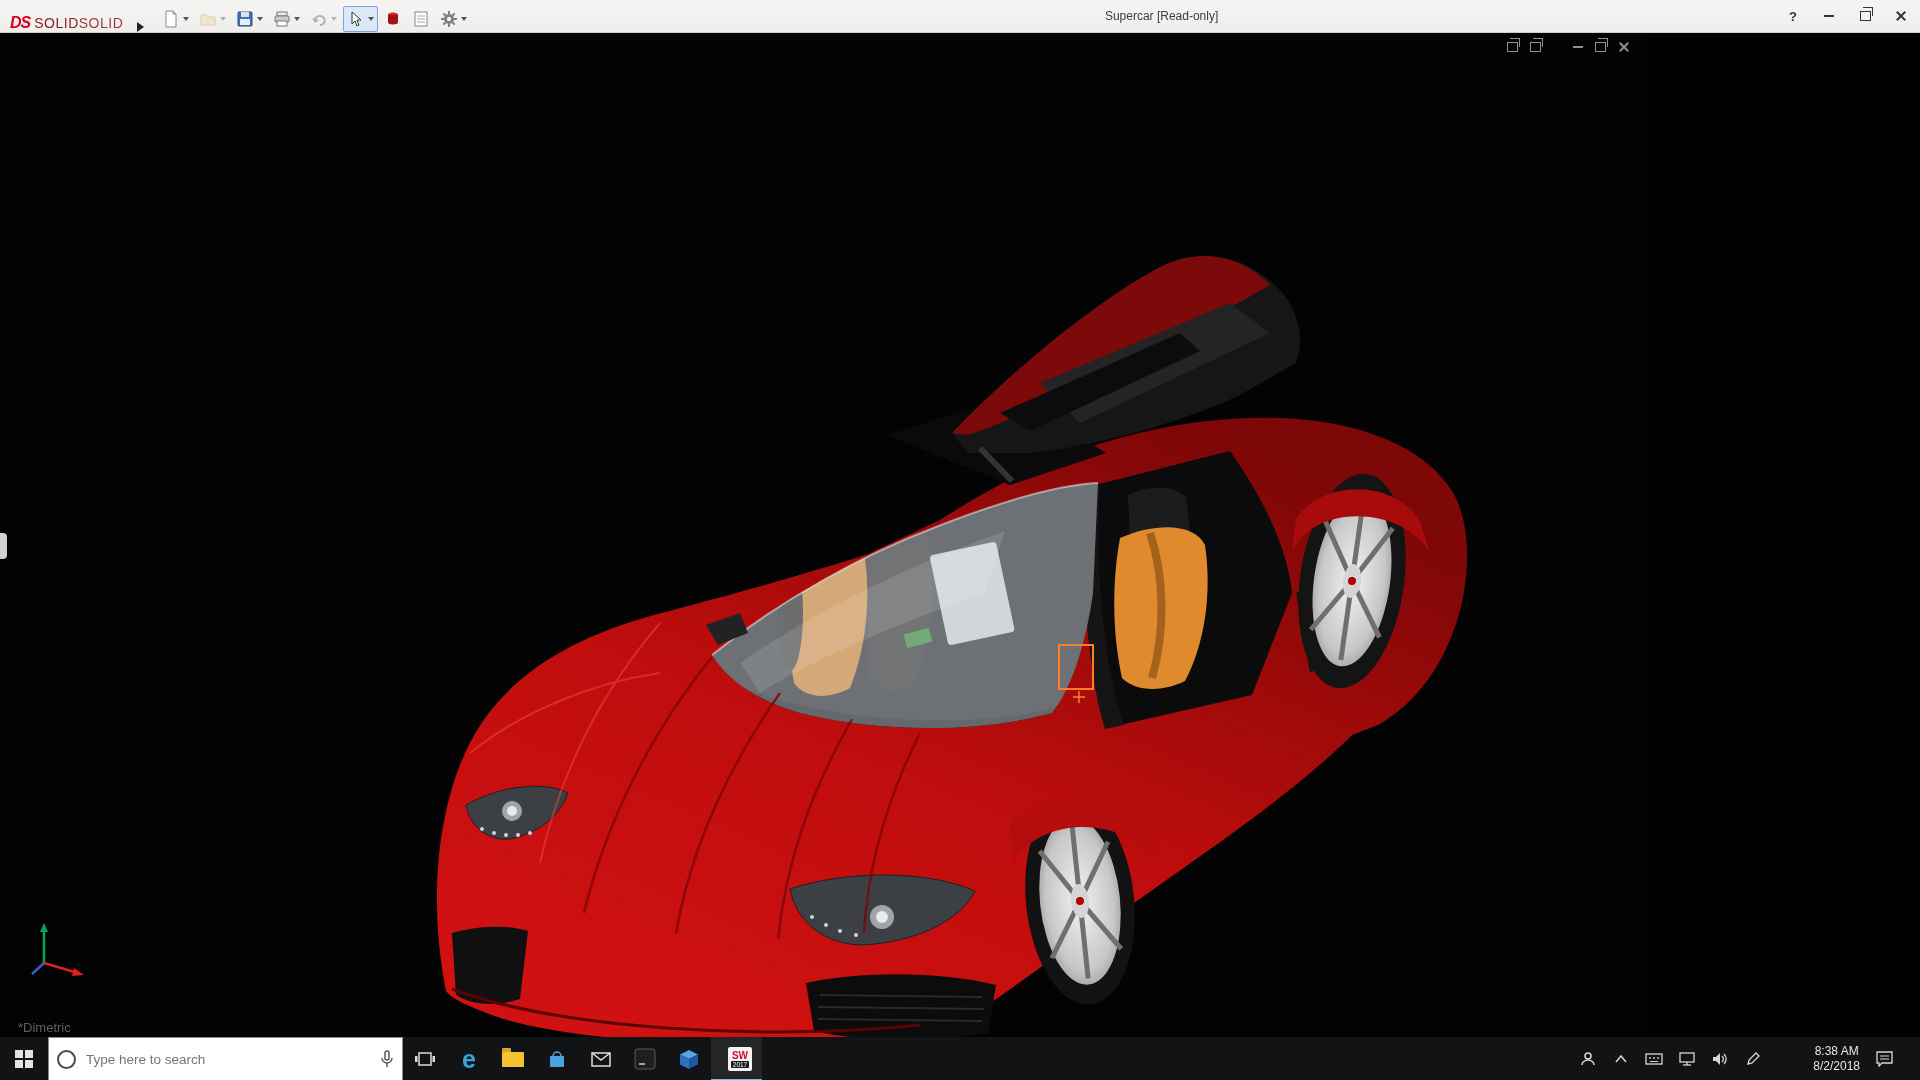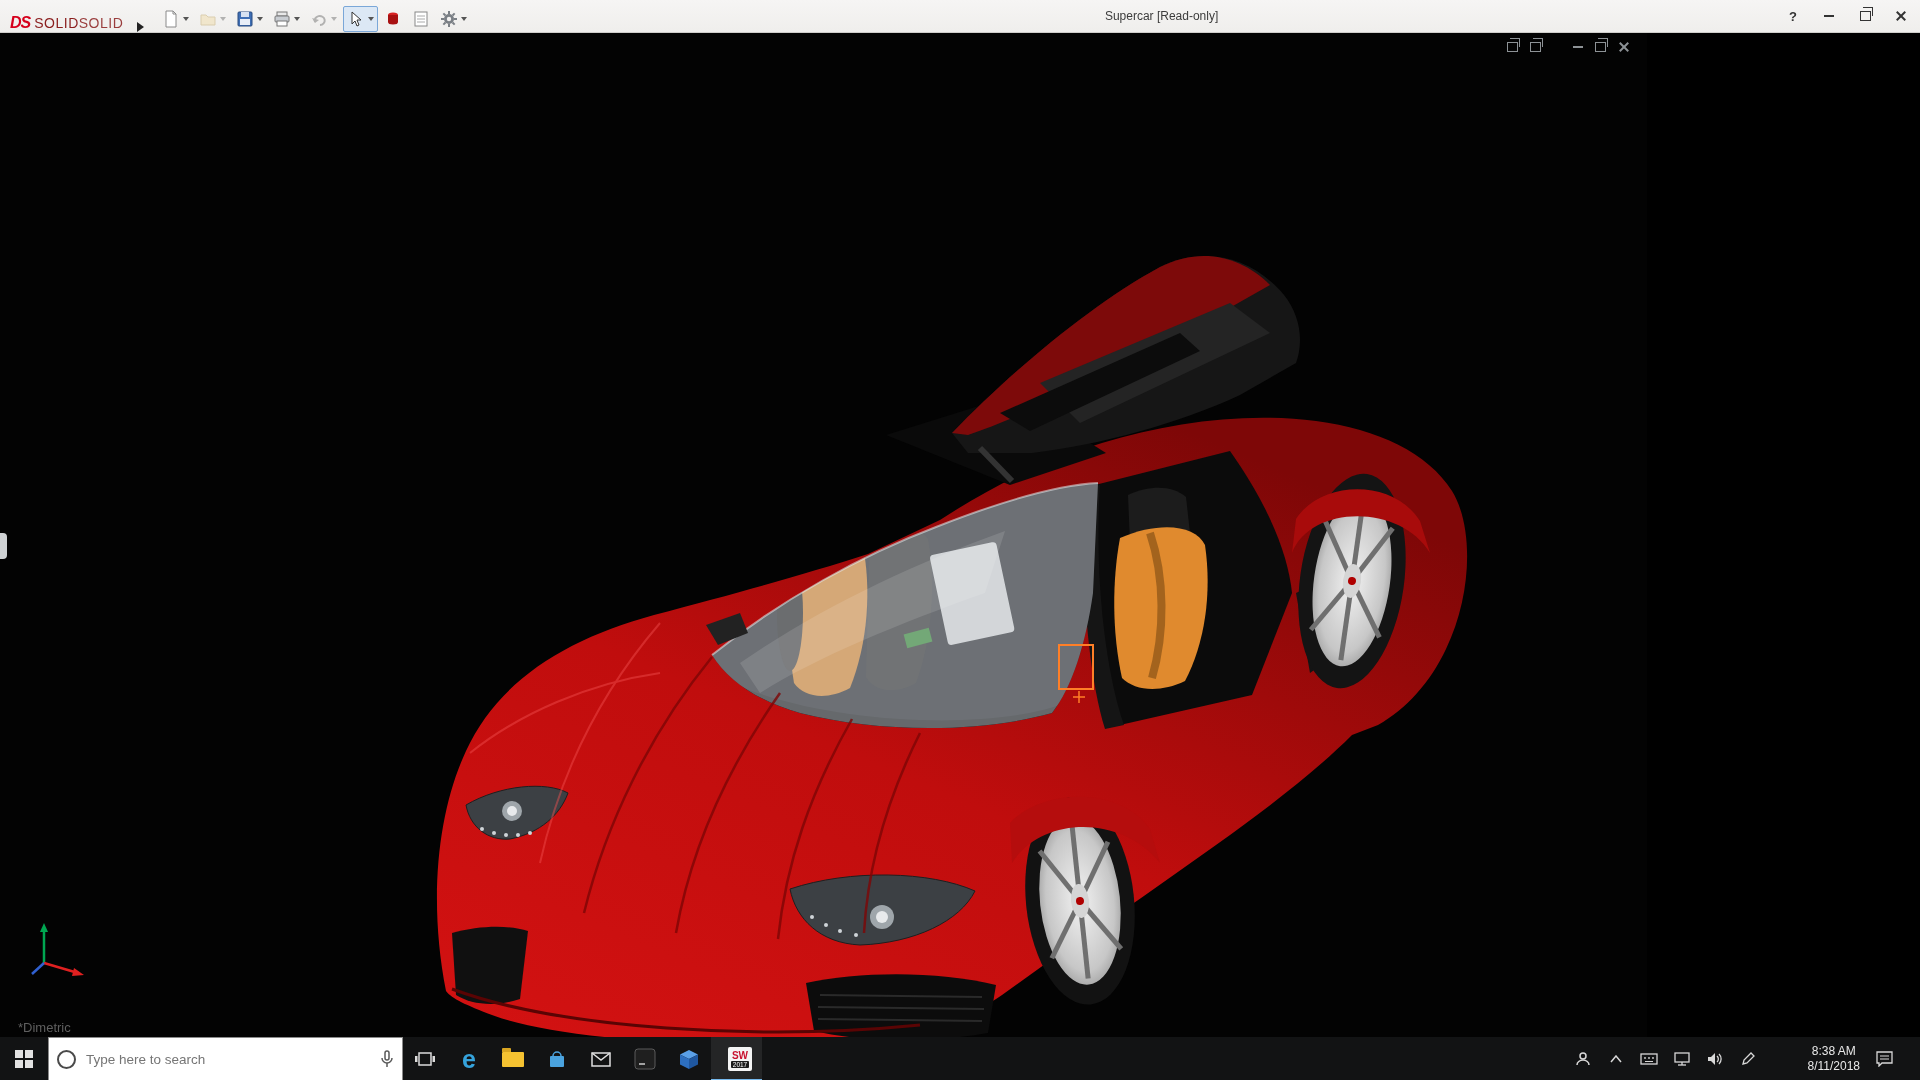--- a/index.html
+++ b/index.html
@@ -425,21 +425,21 @@
             <path d="M10 4 a4 4 0 0 1 0 6 M12 2 a7 7 0 0 1 0 10" fill="none" stroke="#d8d8d8" stroke-width="1.3"></path>
           </svg>
       </span>
       <span class="tray-ic">
         <svg width="14" height="14">
             <path d="M2 12 L3 8 L10 1 L13 4 L6 11 Z" fill="none" stroke="#d8d8d8" stroke-width="1.3"></path>
           </svg>
       </span>
       <div class="clock">
         <span>8:38 AM</span>
-        <span>8/11/2018</span>
+        <span>8/2/2018</span>
       </div>
       <span class="tray-ic">
         <svg width="17" height="16">
             <path d="M1 1 L16 1 L16 12 L6 12 L3 15 L3 12 L1 12 Z" fill="none" stroke="#d8d8d8" stroke-width="1.3"></path>
             <line x1="4" y1="5" x2="13" y2="5" stroke="#d8d8d8"></line>
             <line x1="4" y1="8" x2="13" y2="8" stroke="#d8d8d8"></line>
           </svg>
       </span>
       <span class="show-desktop"></span>
     </div>

